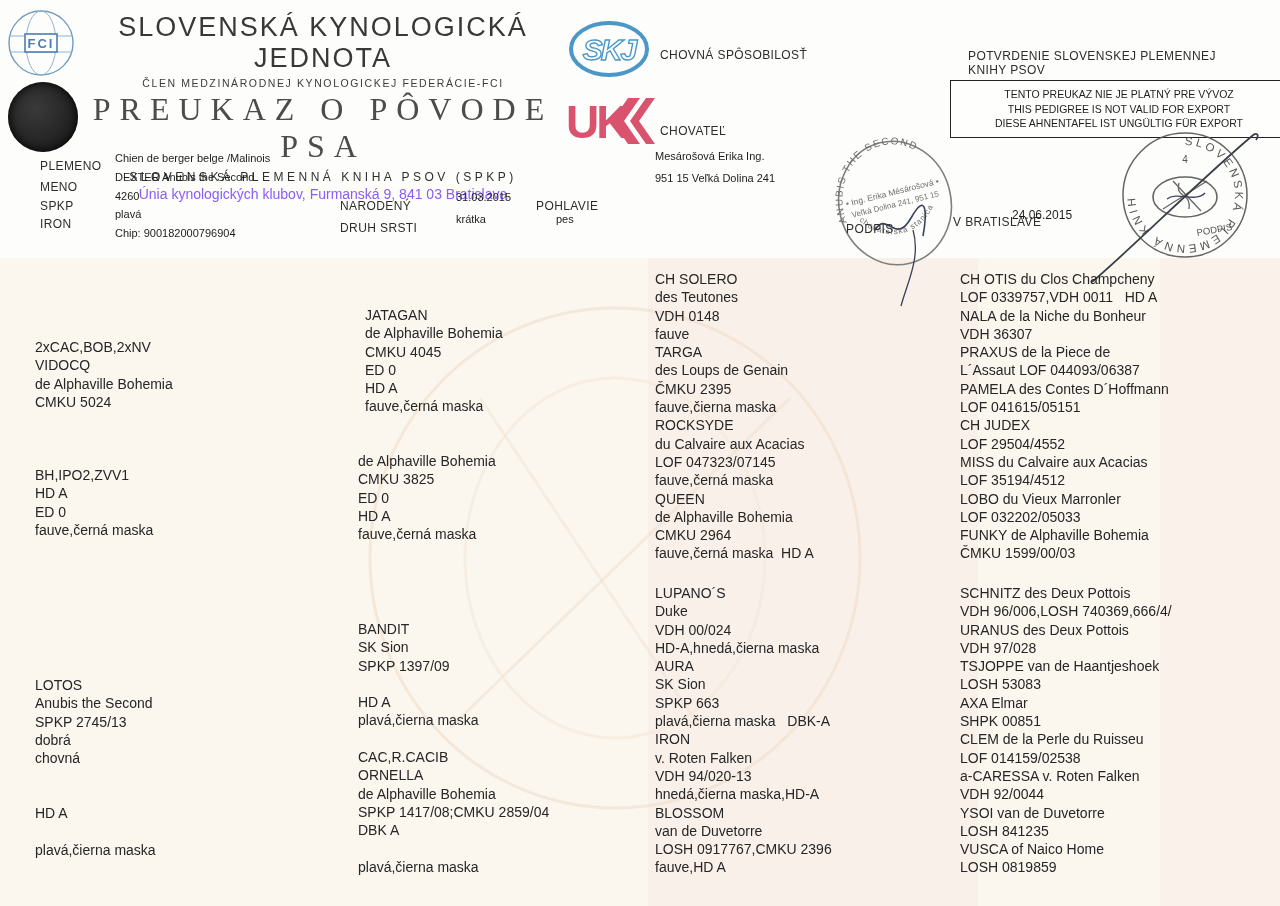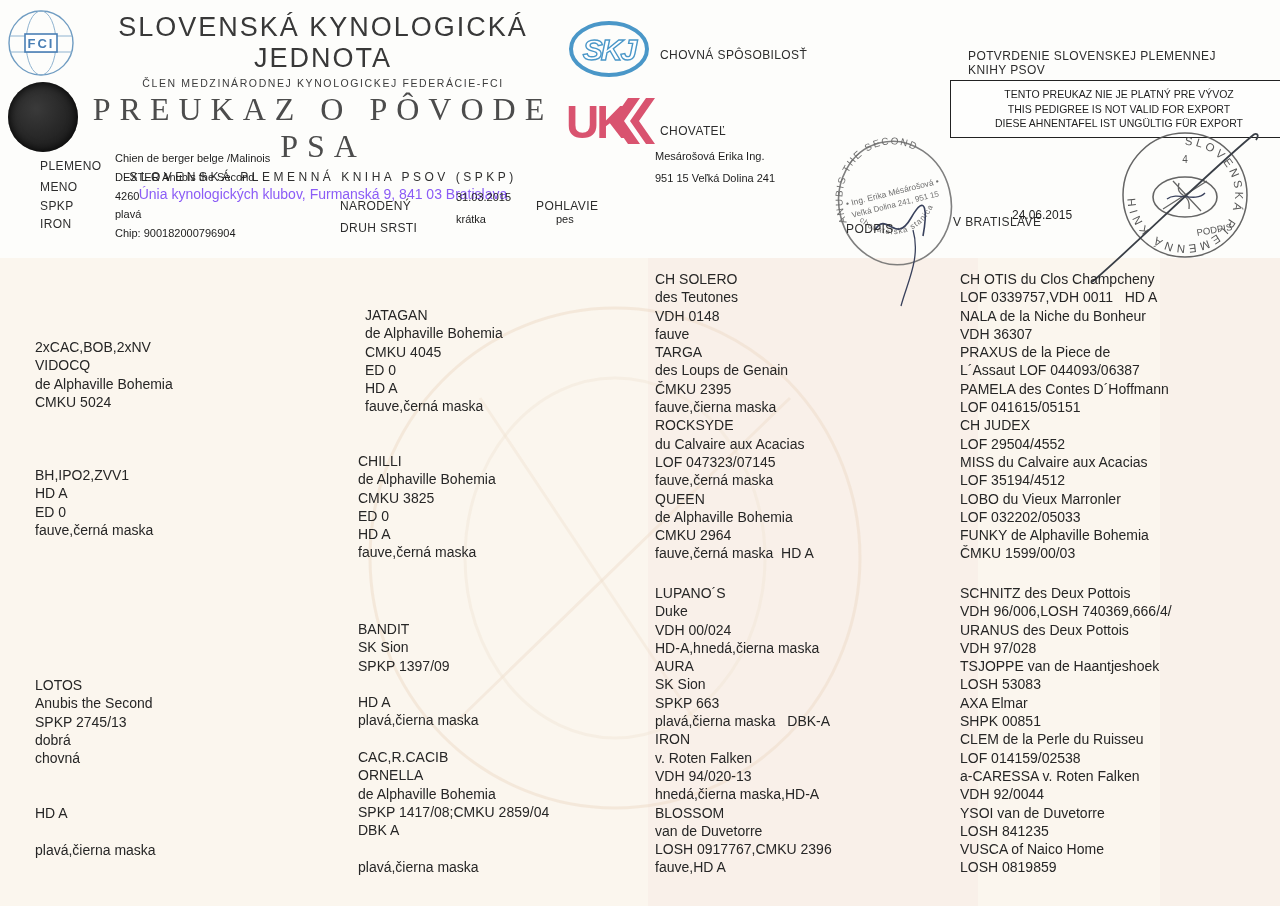--- a/index.html
+++ b/index.html
@@ -150,21 +150,21 @@
   </div>
 
   <svg class="abs" style="left:1080px;top:110px;" width="200" height="180">
     <path d="M 12,172 C 50,140 120,70 172,26 C 176,22 180,24 176,30" fill="none" stroke="#3a3f47" stroke-width="1.8"></path>
   </svg>
 
   <div class="abs pblock" style="left:35px;top:338px;width:300px;"><div class="pline">2xCAC,BOB,2xNV</div><div class="pline">VIDOCQ</div><div class="pline">de Alphaville Bohemia</div><div class="pline">CMKU 5024</div><div class="pline">&nbsp;</div><div class="pline">&nbsp;</div><div class="pline">&nbsp;</div><div class="pline">BH,IPO2,ZVV1</div><div class="pline">HD A</div><div class="pline">ED 0</div><div class="pline">fauve,černá maska</div></div>
   <div class="abs pblock" style="left:35px;top:676px;width:300px;"><div class="pline">LOTOS</div><div class="pline">Anubis the Second</div><div class="pline">SPKP 2745/13</div><div class="pline">dobrá</div><div class="pline">chovná</div><div class="pline">&nbsp;</div><div class="pline">&nbsp;</div><div class="pline">HD A</div><div class="pline">&nbsp;</div><div class="pline">plavá,čierna maska</div></div>
 
   <div class="abs pblock" style="left:365px;top:306px;width:290px;"><div class="pline">JATAGAN</div><div class="pline">de Alphaville Bohemia</div><div class="pline">CMKU 4045</div><div class="pline">ED 0</div><div class="pline">HD A</div><div class="pline">fauve,černá maska</div></div>
-  <div class="abs pblock" style="left:358px;top:452px;width:290px;"><div class="pline">CHILLI</div><div class="pline">de Alphaville Bohemia</div><div class="pline">CMKU 3825</div><div class="pline">ED 0</div><div class="pline">HD A</div><div class="pline">fauve,černá maska</div></div>
+  <div class="abs pblock" style="left:358px;top:452px;width:290px;"><div class="pline">de Alphaville Bohemia</div><div class="pline">CMKU 3825</div><div class="pline">ED 0</div><div class="pline">HD A</div><div class="pline">fauve,černá maska</div></div>
   <div class="abs pblock" style="left:358px;top:620px;width:290px;"><div class="pline">BANDIT</div><div class="pline">SK Sion</div><div class="pline">SPKP 1397/09</div><div class="pline">&nbsp;</div><div class="pline">HD A</div><div class="pline">plavá,čierna maska</div></div>
   <div class="abs pblock" style="left:358px;top:748px;width:290px;"><div class="pline">CAC,R.CACIB</div><div class="pline">ORNELLA</div><div class="pline">de Alphaville Bohemia</div><div class="pline">SPKP 1417/08;CMKU 2859/04</div><div class="pline">DBK A</div><div class="pline">&nbsp;</div><div class="pline">plavá,čierna maska</div></div>
 
   <div class="abs pblock" style="left:655px;top:270px;width:300px;"><div class="pline">CH SOLERO</div><div class="pline">des Teutones</div><div class="pline">VDH 0148</div><div class="pline">fauve</div><div class="pline">TARGA</div><div class="pline">des Loups de Genain</div><div class="pline">ČMKU 2395</div><div class="pline">fauve,čierna maska</div><div class="pline">ROCKSYDE</div><div class="pline">du Calvaire aux Acacias</div><div class="pline">LOF 047323/07145</div><div class="pline">fauve,černá maska</div><div class="pline">QUEEN</div><div class="pline">de Alphaville Bohemia</div><div class="pline">CMKU 2964</div><div class="pline">fauve,černá maska  HD A</div></div>
   <div class="abs pblock" style="left:655px;top:584px;width:300px;"><div class="pline">LUPANO´S</div><div class="pline">Duke</div><div class="pline">VDH 00/024</div><div class="pline">HD-A,hnedá,čierna maska</div><div class="pline">AURA</div><div class="pline">SK Sion</div><div class="pline">SPKP 663</div><div class="pline">plavá,čierna maska   DBK-A</div><div class="pline">IRON</div><div class="pline">v. Roten Falken</div><div class="pline">VDH 94/020-13</div><div class="pline">hnedá,čierna maska,HD-A</div><div class="pline">BLOSSOM</div><div class="pline">van de Duvetorre</div><div class="pline">LOSH 0917767,CMKU 2396</div><div class="pline">fauve,HD A</div></div>
 
   <div class="abs pblock" style="left:960px;top:270px;width:315px;"><div class="pline">CH OTIS du Clos Champcheny</div><div class="pline">LOF 0339757,VDH 0011   HD A</div><div class="pline">NALA de la Niche du Bonheur</div><div class="pline">VDH 36307</div><div class="pline">PRAXUS de la Piece de</div><div class="pline">L´Assaut LOF 044093/06387</div><div class="pline">PAMELA des Contes D´Hoffmann</div><div class="pline">LOF 041615/05151</div><div class="pline">CH JUDEX</div><div class="pline">LOF 29504/4552</div><div class="pline">MISS du Calvaire aux Acacias</div><div class="pline">LOF 35194/4512</div><div class="pline">LOBO du Vieux Marronler</div><div class="pline">LOF 032202/05033</div><div class="pline">FUNKY de Alphaville Bohemia</div><div class="pline">ČMKU 1599/00/03</div></div>
   <div class="abs pblock" style="left:960px;top:584px;width:315px;"><div class="pline">SCHNITZ des Deux Pottois</div><div class="pline">VDH 96/006,LOSH 740369,666/4/</div><div class="pline">URANUS des Deux Pottois</div><div class="pline">VDH 97/028</div><div class="pline">TSJOPPE van de Haantjeshoek</div><div class="pline">LOSH 53083</div><div class="pline">AXA Elmar</div><div class="pline">SHPK 00851</div><div class="pline">CLEM de la Perle du Ruisseu</div><div class="pline">LOF 014159/02538</div><div class="pline">a-CARESSA v. Roten Falken</div><div class="pline">VDH 92/0044</div><div class="pline">YSOI van de Duvetorre</div><div class="pline">LOSH 841235</div><div class="pline">VUSCA of Naico Home</div><div class="pline">LOSH 0819859</div></div>
 
 </div>

